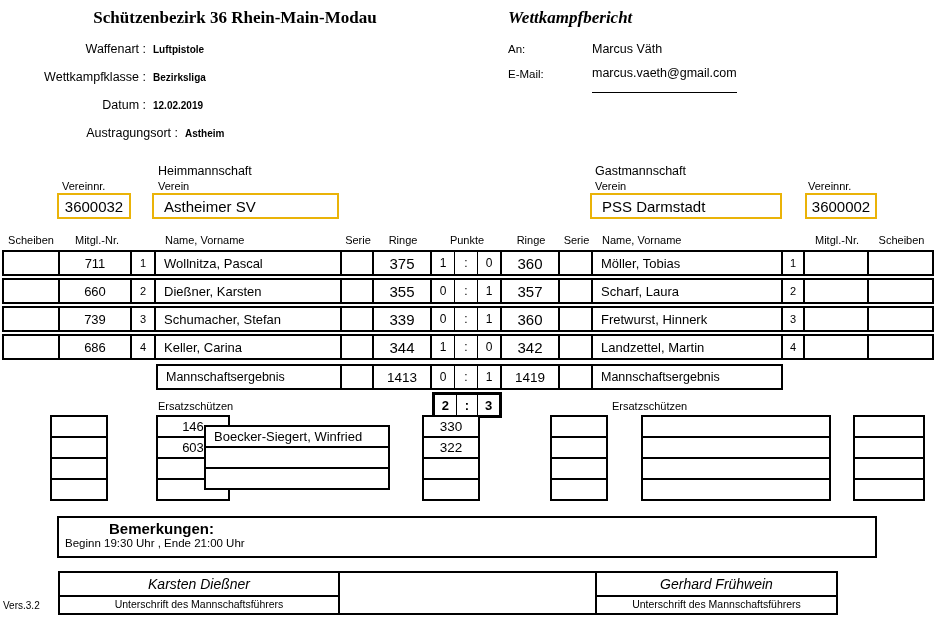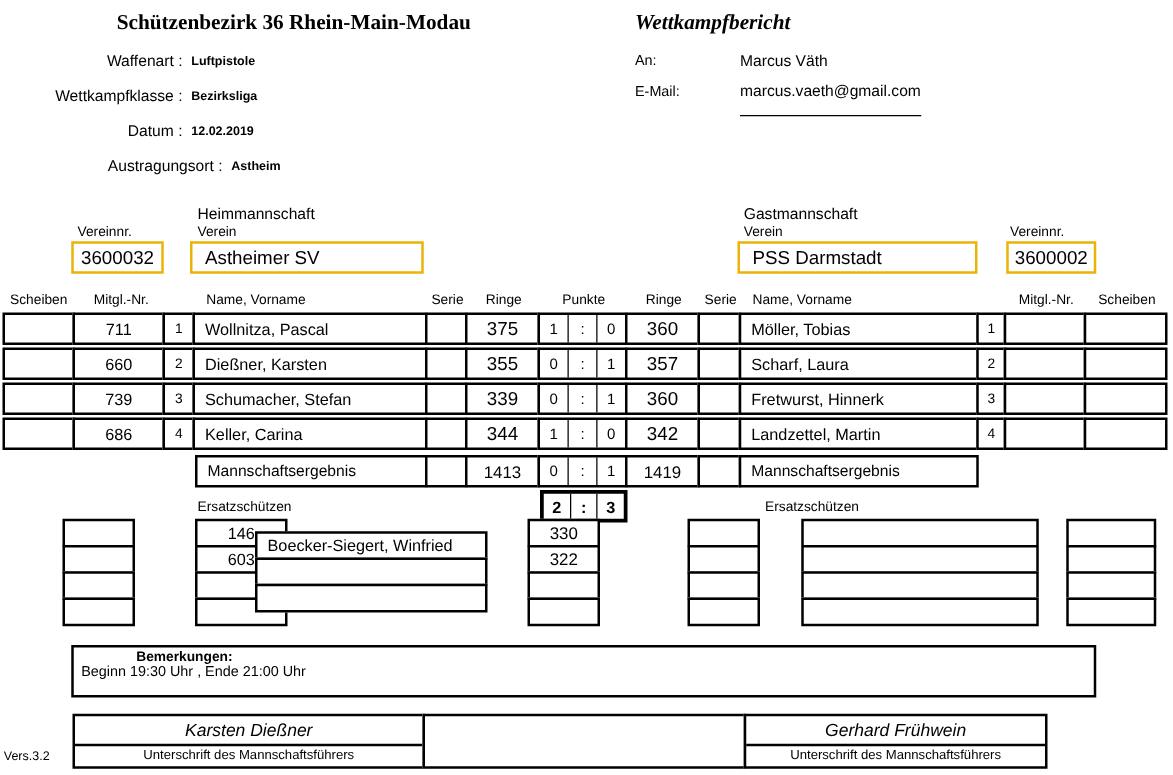--- a/index.html
+++ b/index.html
@@ -45,21 +45,21 @@
   .total-box { position:absolute; border:3px solid #000; box-sizing:border-box; display:flex; align-items:stretch; font-weight:bold; }
   .total-box span { flex:1; display:flex; align-items:center; justify-content:center; font-size:13px; }
   .total-box span + span { border-left:1px solid #000; }
 
   .eblock { position:absolute; }
   .erow { display:flex; }
   .erow + .erow { margin-top:-2px; }
   .erow .cell { height:23px;margin-left:48px; }
 
   .remarks-box { position:absolute; border:2px solid #000; box-sizing:border-box; padding:2px 6px; }
-  .remarks-label { font-size:11px; font-weight:bold;padding-left:44px; }
+  .remarks-label { font-size:15px; font-weight:bold;padding-left:44px; }
   .remarks-text { font-size:11.5px; }
 
   .sig-box { position:absolute; border:2px solid #000; box-sizing:border-box; display:flex; flex-direction:column; background:#fff; }
   .sig-name { flex:1; display:flex; align-items:center; justify-content:center; font-style:italic; font-size:14px; }
   .sig-caption { border-top:2px solid #000; height:16px; line-height:15px; text-align:center; font-size:10.5px; }
 
   .version { position:absolute; font-size:10px; }
 </style>
 </head>
 <body>

